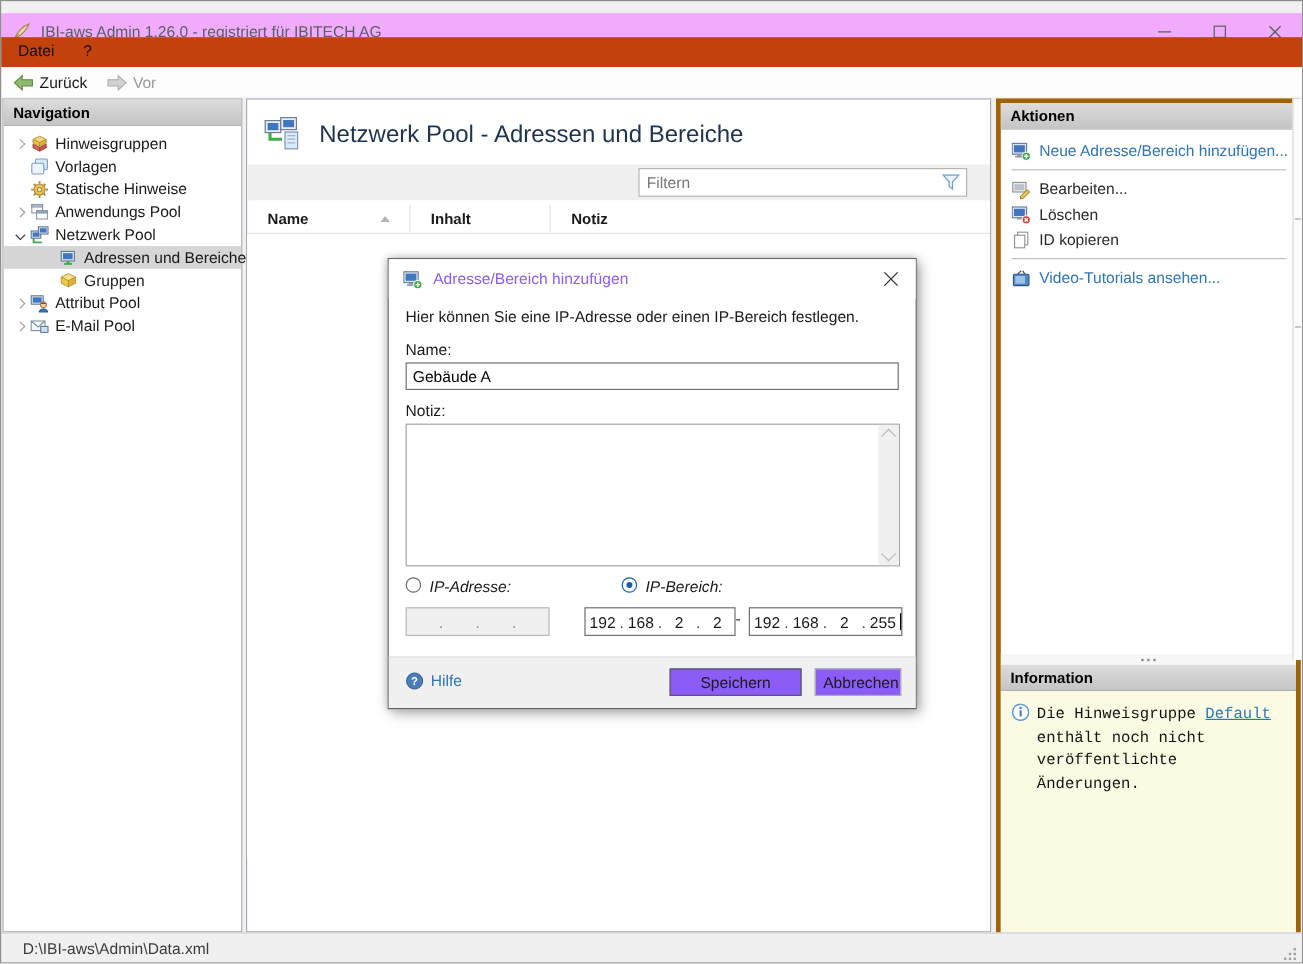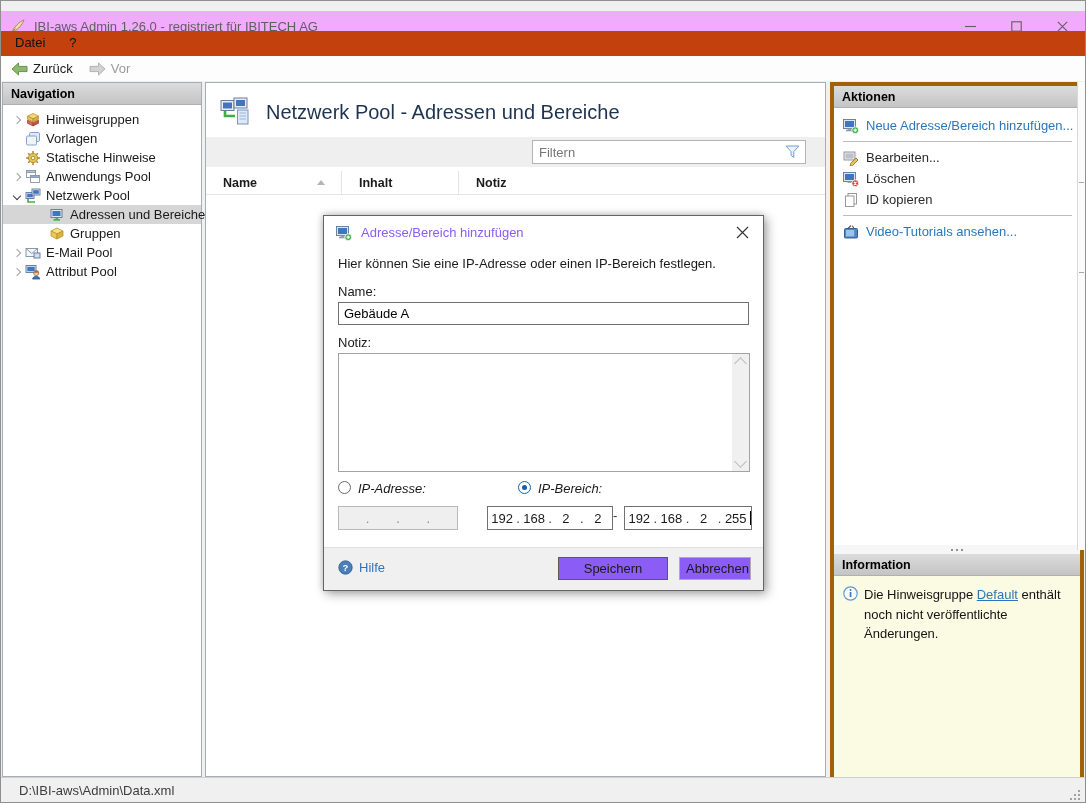--- a/index.html
+++ b/index.html
@@ -67,21 +67,21 @@
   .action-item{display:flex;align-items:center;gap:7px;height:21px;padding-left:9px;cursor:default;}
   .action-item .lbl{font-size:13px;}
   .action-item.link .lbl{color:#2d76bb;}
   .action-item.normal .lbl{color:#2b2b2b;}
   .action-sep{border-top:1px solid #bdbdbd;margin:5px 8px 5px 9px;}
 
   
   .splitter{height:9px;background:#f6f6f6;display:flex;align-items:center;justify-content:center;gap:3px;}
   .splitter i{width:2px;height:2px;background:#8f8f8f;display:block;}
   .info-body{background:#fbfbe3;height:calc(100% - 52px);padding:9px 8px 0 9px;box-sizing:border-box;display:flex;gap:6px;}
-  .info-text{font-size:13px;line-height:1.5;color:#141414;}
+  .info-text{font-size:13px;line-height:1.5;color:#141414;font-family:Liberation Mono, monospace;}
   .info-text a{color:#2d76bb;text-decoration:underline;}
 
   
   .statusbar{position:absolute;left:1px;right:1px;top:777px;height:25px;background:#f0f0f0;border-top:1px solid #d0d0d0;display:flex;align-items:center;}
   .statusbar .path{padding-left:18px;color:#3c3c3c;font-size:13px;}
   .grip{margin-left:auto;margin-right:3px;margin-top:8px;}
 
   
   .dialog{position:absolute;left:323px;top:215px;width:439px;height:374px;background:#fff;border:1px solid #646464;
     box-shadow:3px 3px 10px rgba(0,0,0,.35), -1px -1px 6px rgba(0,0,0,.15);z-index:20;}
@@ -273,42 +273,42 @@
         </span>
       <span class="lbl">Gruppen</span>
     </div>
 
     <div class="tree-row">
       <span class="exp">
           <span class="chev right"></span>
         </span>
       <span class="icon16">
           <svg viewBox="0 0 16 16" width="16" height="16">
-            <rect x="1" y="3.5" width="11.5" height="8" fill="#f3f6fa" stroke="#7d8fa0" stroke-width="0.9"></rect>
-            <path d="M1 3.5 L6.75 8.5 L12.5 3.5" fill="none" stroke="#7d8fa0" stroke-width="0.9"></path>
-            <rect x="9" y="8" width="6" height="5" fill="#cfe0f2" stroke="#5f7793" stroke-width="0.9"></rect>
-          </svg>
-        </span>
-      <span class="lbl">E-Mail Pool</span>
-    </div>
-
-    <div class="tree-row">
-      <span class="exp">
-          <span class="chev right"></span>
-        </span>
-      <span class="icon16">
-          <svg viewBox="0 0 16 16" width="16" height="16">
             <rect x="1" y="1.5" width="10" height="7" fill="#dfe8f3" stroke="#5f7793" stroke-width="0.9"></rect>
             <rect x="2.3" y="2.8" width="7.4" height="4.4" fill="#3f76bf"></rect>
             <path d="M7.5 15 a3.8 3.4 0 0 1 7.4 0 Z" fill="#3f76bf" stroke="#2c5587" stroke-width="0.8"></path>
             <circle cx="11.2" cy="9" r="2.6" fill="#f2c9a0" stroke="#9c6b3f" stroke-width="0.8"></circle>
             <path d="M8.7 8.4 a2.8 2.3 0 0 1 5 0" fill="#6b4a2f"></path>
           </svg>
         </span>
       <span class="lbl">Attribut Pool</span>
+    </div>
+
+    <div class="tree-row">
+      <span class="exp">
+          <span class="chev right"></span>
+        </span>
+      <span class="icon16">
+          <svg viewBox="0 0 16 16" width="16" height="16">
+            <rect x="1" y="3.5" width="11.5" height="8" fill="#f3f6fa" stroke="#7d8fa0" stroke-width="0.9"></rect>
+            <path d="M1 3.5 L6.75 8.5 L12.5 3.5" fill="none" stroke="#7d8fa0" stroke-width="0.9"></path>
+            <rect x="9" y="8" width="6" height="5" fill="#cfe0f2" stroke="#5f7793" stroke-width="0.9"></rect>
+          </svg>
+        </span>
+      <span class="lbl">E-Mail Pool</span>
     </div>
 
   </div>
 </div>
 
 <div class="main-panel">
   <div class="head-row">
     <span>
       <svg width="34" height="30" viewBox="0 0 34 30">
           <path d="M5 13 v6 h10" stroke="#3fae49" stroke-width="2.6" fill="none"></path>

